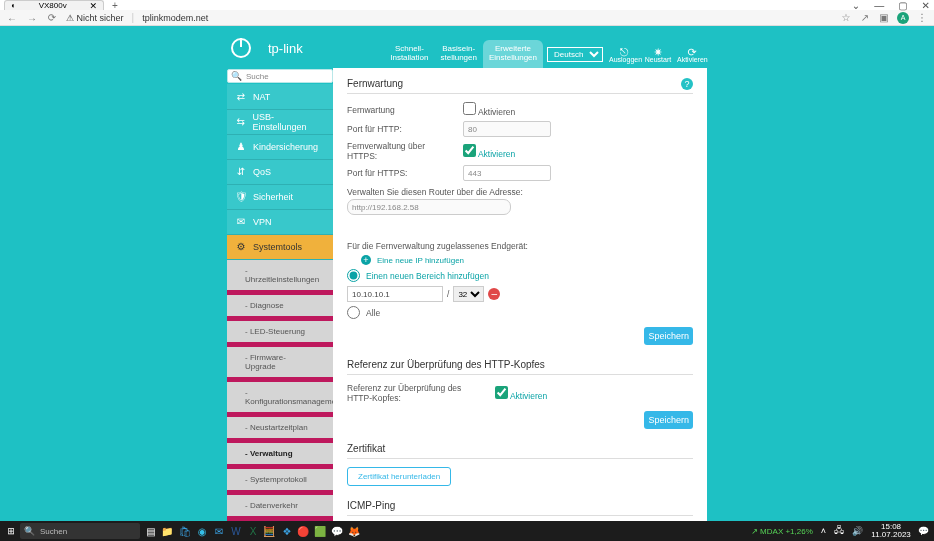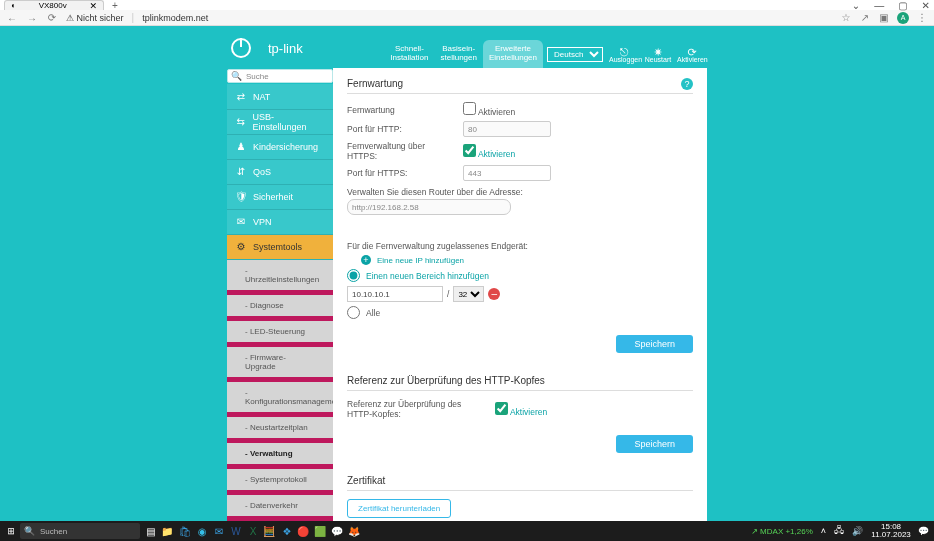--- a/index.html
+++ b/index.html
@@ -45,21 +45,21 @@
   .inpt{border:1px solid #ccc;height:16px;font-size:8px;padding:0 4px;width:88px;color:#888;border-radius:2px}
   .inpt.sm{width:88px}
   .chk{accent-color:#1aa37a}
   a.lnk{color:#0aa3a6;font-size:8px;cursor:pointer}
   .radio-row{display:flex;align-items:center;gap:6px;margin:4px 0;color:#0aa3a6}
   .radio-row input{accent-color:#0aa3a6}
   .rangeinput{display:flex;align-items:center;gap:4px;margin:4px 0}
   .rangeinput input[type=text]{border:1px solid #ccc;height:16px;width:96px;font-size:8px;padding:0 4px;color:#444}
   .rangeinput select{border:1px solid #ccc;height:16px;font-size:8px}
   .del{width:12px;height:12px;border-radius:50%;background:#e04848;color:#fff;font-size:10px;text-align:center;line-height:11px;cursor:pointer}
-  .btn-save{background:#35b8e8;color:#fff;border:none;font-size:9px;padding:4px 18px;border-radius:3px;float:right;cursor:pointer;margin:12px 0}
+  .btn-save{background:#35b8e8;color:#fff;border:none;font-size:9px;padding:4px 4px;border-radius:3px;float:right;cursor:pointer;margin:4px 0}
   .btn-outl{border:1px solid #35b8e8;color:#35b8e8;background:#fff;font-size:8px;padding:4px 10px;border-radius:3px;cursor:pointer}
   .clr{clear:both}
   .task{height:20px;background:#1c1c1c;display:flex;align-items:center;color:#fff;font-size:9px;gap:2px;padding:0 4px}
   .task .win{width:14px;text-align:center}
   .task-search{background:#333;height:16px;display:flex;align-items:center;padding:0 6px 0 20px;width:120px;color:#bbb;font-size:8px;position:relative;border-radius:2px}
   .task-search:before{content:'🔍';position:absolute;left:4px;font-size:9px}
   .tri{display:flex;gap:3px;margin-left:2px}
   .tri span{width:14px;height:14px;display:flex;align-items:center;justify-content:center;font-size:10px}
   .right-tray{margin-left:auto;display:flex;align-items:center;gap:8px}
   .mdax{color:#56d356;font-size:8px}

